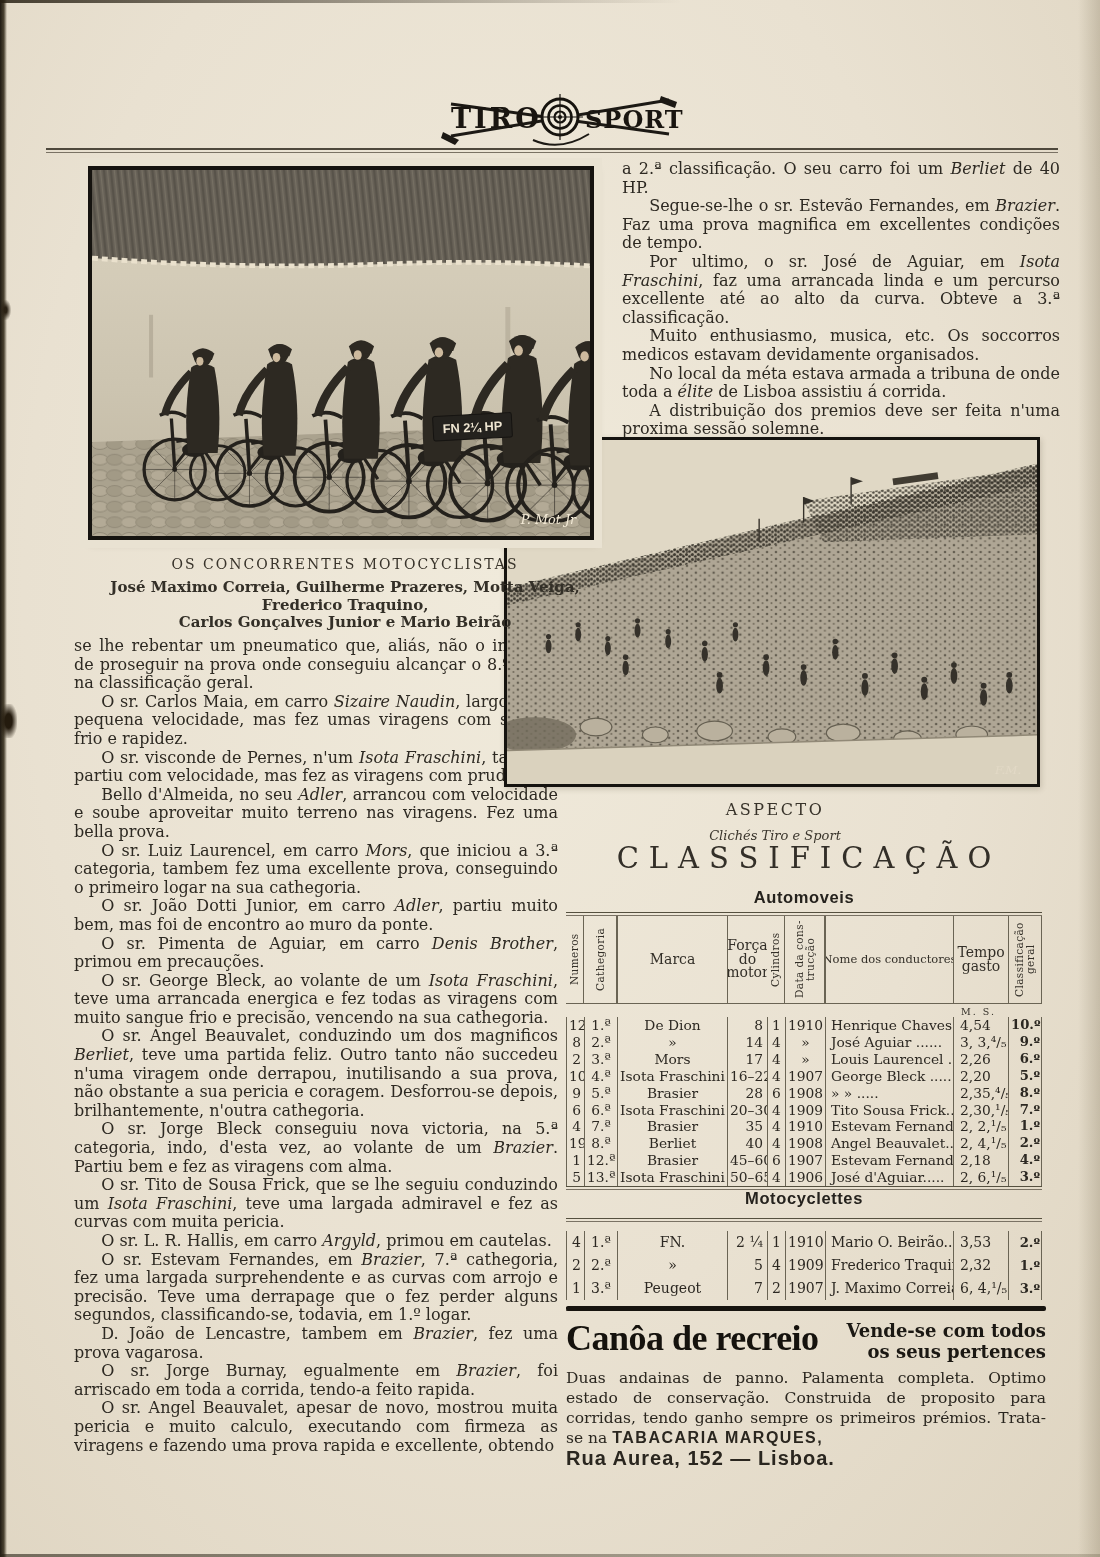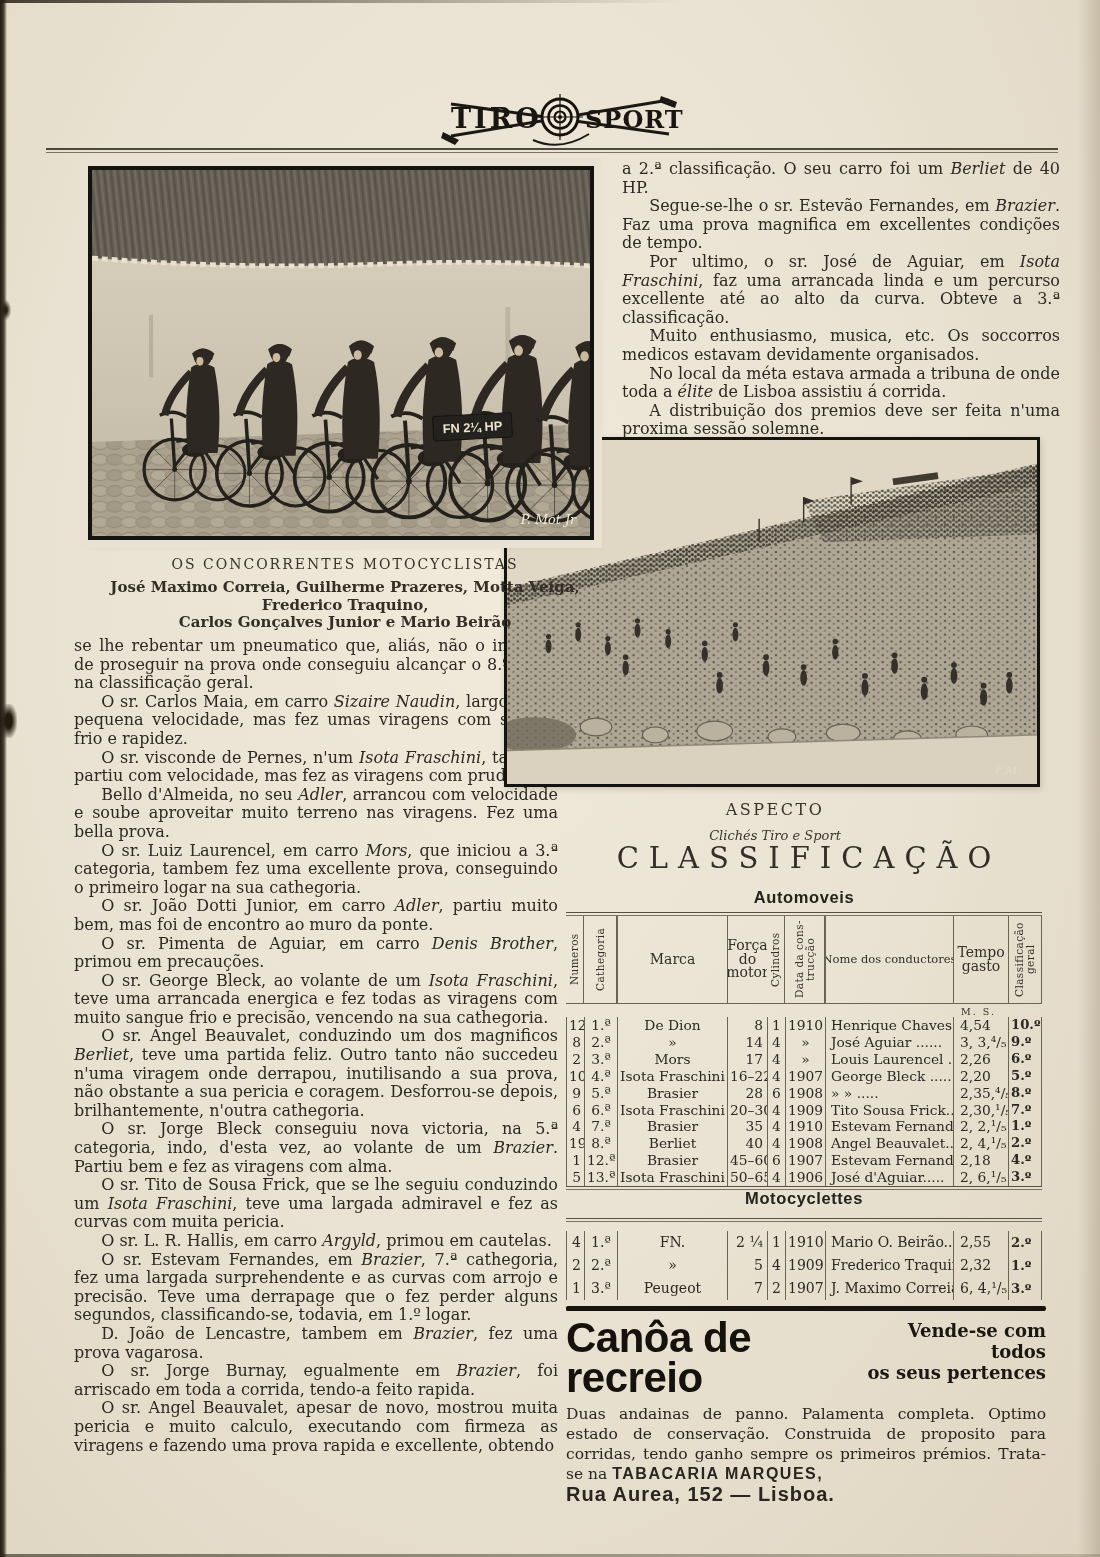--- a/index.html
+++ b/index.html
@@ -70,28 +70,28 @@
   .tcell{border-left:1px solid #6a6454;padding:0 2px;white-space:nowrap;overflow:hidden;}
   .tcell:last-child{border-right:1px solid #6a6454;}
   .c-num{text-align:right;padding-right:3px;}
   .c-cat{text-align:center;}
   .c-marca{text-align:center;}
   .c-forca{text-align:right;padding-right:4px;}
   .c-cyl{text-align:center;}
   .c-data{text-align:center;}
   .c-nome{padding-left:5px;}
   .c-tempo{padding-left:6px;}
-  .c-cls{text-align:right;font-weight:bold;font-size:13.2px;padding-right:10px;}
+  .c-cls{text-align:right;font-weight:bold;font-size:13.2px;padding-right:1px;}
   .moto-table .tbody{padding:9px 0 7px;}
   .moto-table .trow{line-height:23px;font-size:14px;}
   
   .ad{position:absolute;left:566px;top:1306px;width:480px;}
   .ad-rule{height:5px;background:#17140f;border-radius:2px;}
   .ad-head{display:flex;justify-content:space-between;align-items:flex-start;margin-top:7px;}
-  .ad-headline{font-family:Liberation Sans, sans-serif;font-weight:bold;font-size:42px;line-height:40px;
+  .ad-headline{font-family:Liberation Serif, serif;font-weight:bold;font-size:36px;line-height:40px;
     letter-spacing:-.5px;color:#15120d;}
   .ad-side{text-align:right;font-family:"DejaVu Serif",serif;font-weight:bold;font-size:18px;
     line-height:21px;color:#1b1813;padding-top:2px;}
   .ad-body{margin-top:7px;text-align:justify;font-size:15.5px;line-height:19.8px;color:#2a261f;}
   .seg-bs{font-family:"Liberation Sans",sans-serif;font-weight:bold;font-size:16px;letter-spacing:1.5px;}
   .seg-bs2{font-family:"Liberation Sans",sans-serif;font-weight:bold;font-size:20px;letter-spacing:1px;}
 </style>
 </head>
 <body>
 
@@ -446,21 +446,21 @@
     <div class="t-rule"></div>
     <div class="tbody">
         <div class="trow">
           <div class="tcell c-num">4</div>
           <div class="tcell c-cat">1.ª</div>
           <div class="tcell c-marca">FN.</div>
           <div class="tcell c-forca">2 ¼</div>
           <div class="tcell c-cyl">1</div>
           <div class="tcell c-data">1910</div>
           <div class="tcell c-nome">Mario O. Beirão...</div>
-          <div class="tcell c-tempo">2,55</div>
+          <div class="tcell c-tempo">3,53</div>
           <div class="tcell c-cls">2.º</div>
         </div>
         <div class="trow">
           <div class="tcell c-num">2</div>
           <div class="tcell c-cat">2.ª</div>
           <div class="tcell c-marca">»</div>
           <div class="tcell c-forca">5</div>
           <div class="tcell c-cyl">4</div>
           <div class="tcell c-data">1909</div>
           <div class="tcell c-nome">Frederico Traquino</div>

